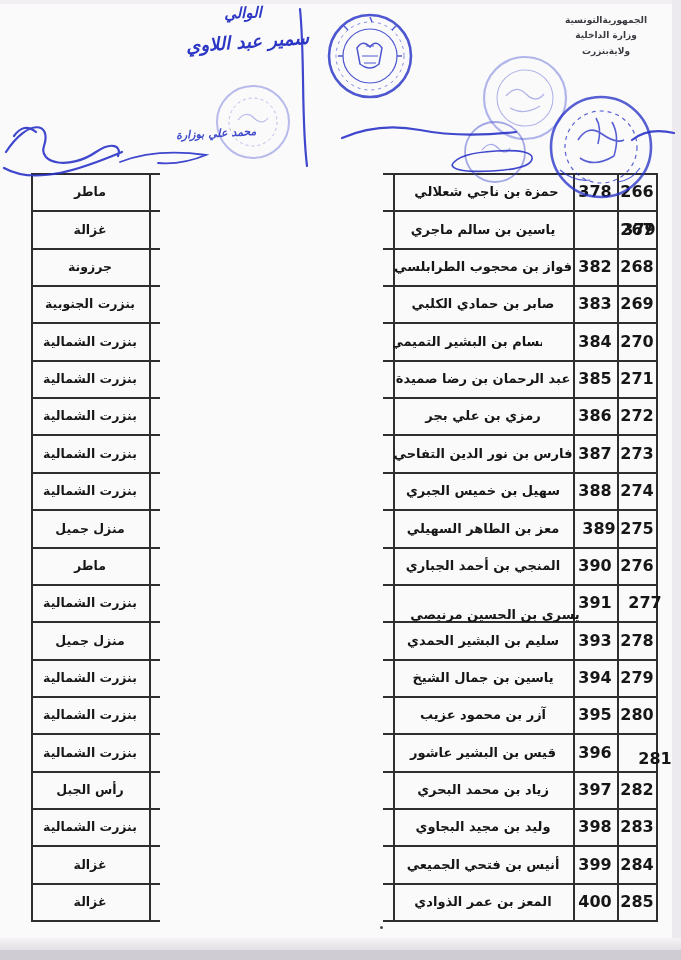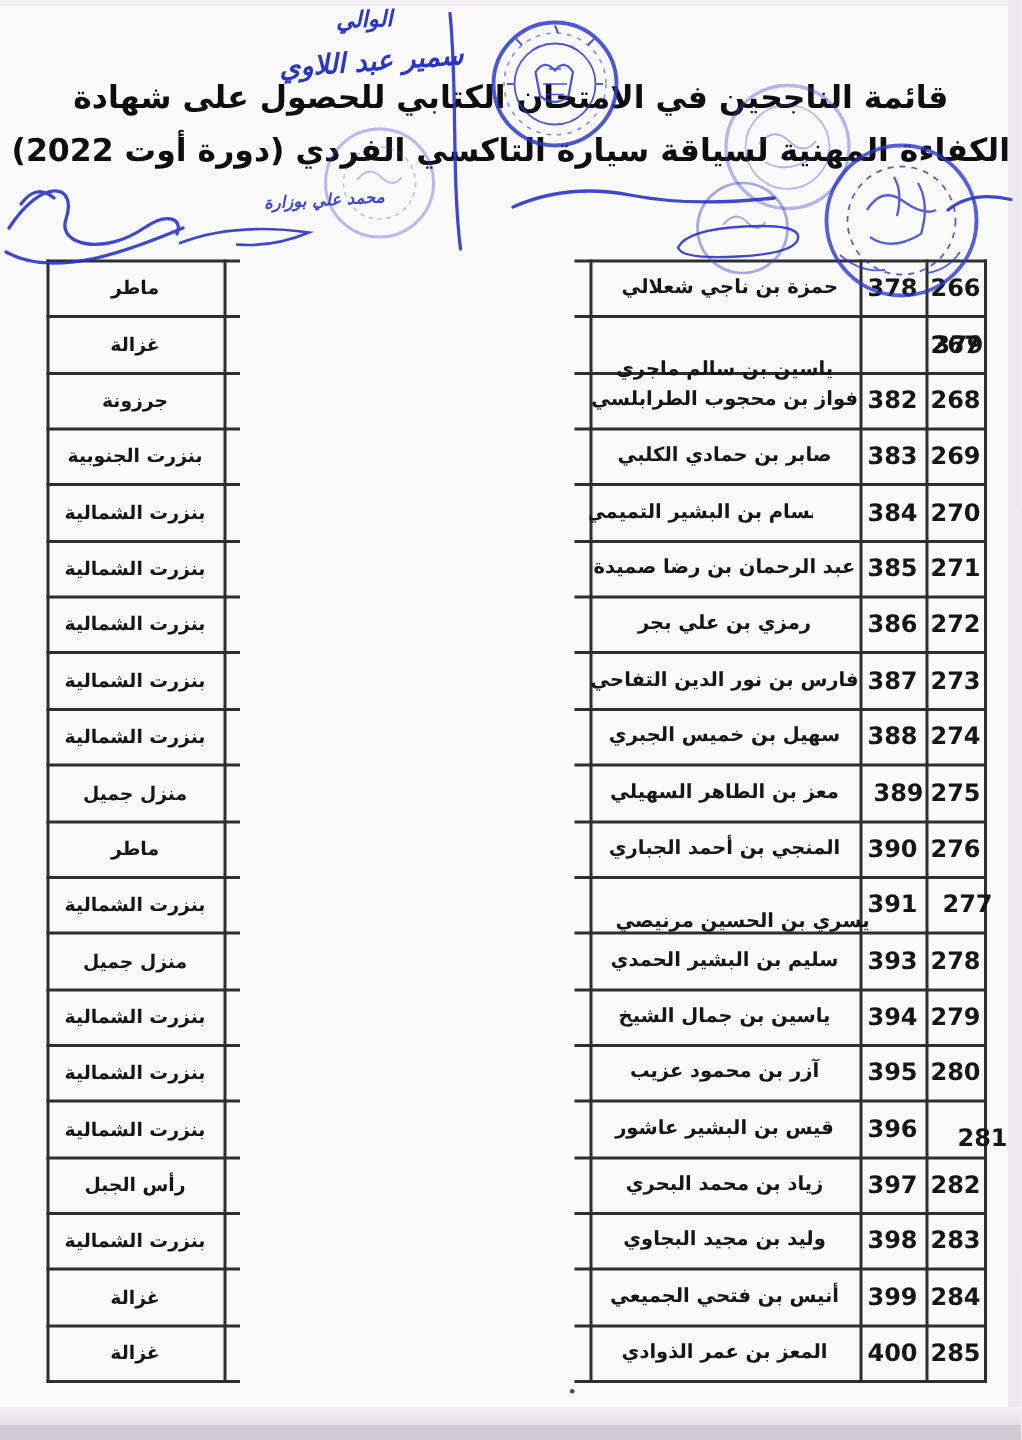--- a/index.html
+++ b/index.html
@@ -61,25 +61,26 @@
 </head>
 <body>
 
 <div class="scan">
 
   <div class="edge-top"></div>
   <div class="edge-right"></div>
   <div class="edge-bottom-a"></div>
   <div class="edge-bottom-b"></div>
 
-
-  <div class="title">
-    <div class="t1">قائمة الناجحين في الامتحان الكتابي للحصول على شهادة</div>
-    <div class="t2">الكفاءة المهنية لسياقة سيارة التاكسي الفردي (دورة أوت 2022)</div>
+  <div class="agency">
+    <div>الجمهوريةالتونسية</div>
+    <div>وزارة الداخلية</div>
+    <div>ولايةبنزرت</div>
   </div>
+
 
   <div class="hand gov-title">الوالي</div>
   <div class="hand gov-name">سمير عبد اللاوي</div>
   <div class="hand side-name">محمد علي بوزارة</div>
 
   <div id="table-layer">
       <div class="grid-line" style="left: 31px; top: 173px; width: 129px; height: 2px;"></div>
       <div class="grid-line" style="left: 383px; top: 173px; width: 275px; height: 2px;"></div>
       <div class="grid-line" style="left: 31px; top: 210px; width: 129px; height: 2px;"></div>
       <div class="grid-line" style="left: 383px; top: 210px; width: 275px; height: 2px;"></div>
@@ -125,21 +126,21 @@
       <div class="grid-line" style="left: 149px; top: 173px; width: 1.5px; height: 749px;"></div>
       <div class="grid-line" style="left: 393px; top: 173px; width: 1.5px; height: 749px;"></div>
       <div class="grid-line" style="left: 573px; top: 173px; width: 1.5px; height: 749px;"></div>
       <div class="grid-line" style="left: 617px; top: 173px; width: 1.5px; height: 749px;"></div>
       <div class="grid-line" style="left: 656px; top: 173px; width: 1.5px; height: 749px;"></div>
       <div class="cell loc" style="left: 31px; top: 173px; width: 118px; height: 37px;">ماطر</div>
       <div class="cell name" style="left: 393px; top: 173px; width: 187px; height: 37px;">حمزة بن ناجي شعلالي</div>
       <div class="cell num" style="left: 573px; top: 173px; width: 44px; height: 37px;">378</div>
       <div class="cell num" style="left: 617px; top: 173px; width: 40px; height: 37px;">266</div>
       <div class="cell loc" style="left: 31px; top: 210px; width: 118px; height: 38px;">غزالة</div>
-      <div class="cell name" style="left: 393px; top: 227px; width: 180px; height: 38px;">ياسين بن سالم ماجري</div>
+      <div class="cell name" style="left: 393px; top: 210px; width: 180px; height: 38px;">ياسين بن سالم ماجري</div>
       <div class="cell num" style="left: 573px; top: 210px; width: 44px; height: 38px; padding-left: 44px;">379</div>
       <div class="cell num" style="left: 617px; top: 210px; width: 40px; height: 38px;">267</div>
       <div class="cell loc" style="left: 31px; top: 248px; width: 118px; height: 37px;">جرزونة</div>
       <div class="cell name" style="left: 393px; top: 248px; width: 180px; height: 37px;">فواز بن محجوب الطرابلسي</div>
       <div class="cell num" style="left: 573px; top: 248px; width: 44px; height: 37px;">382</div>
       <div class="cell num" style="left: 617px; top: 248px; width: 40px; height: 37px;">268</div>
       <div class="cell loc" style="left: 31px; top: 285px; width: 118px; height: 37px;">بنزرت الجنوبية</div>
       <div class="cell name" style="left: 393px; top: 285px; width: 180px; height: 37px;">صابر بن حمادي الكلبي</div>
       <div class="cell num" style="left: 573px; top: 285px; width: 44px; height: 37px;">383</div>
       <div class="cell num" style="left: 617px; top: 285px; width: 40px; height: 37px;">269</div>

